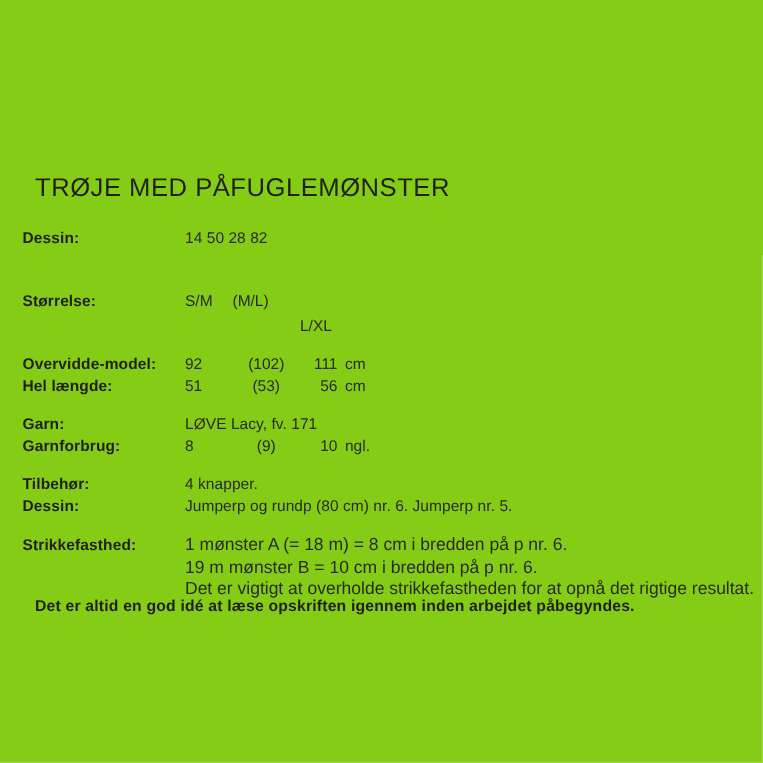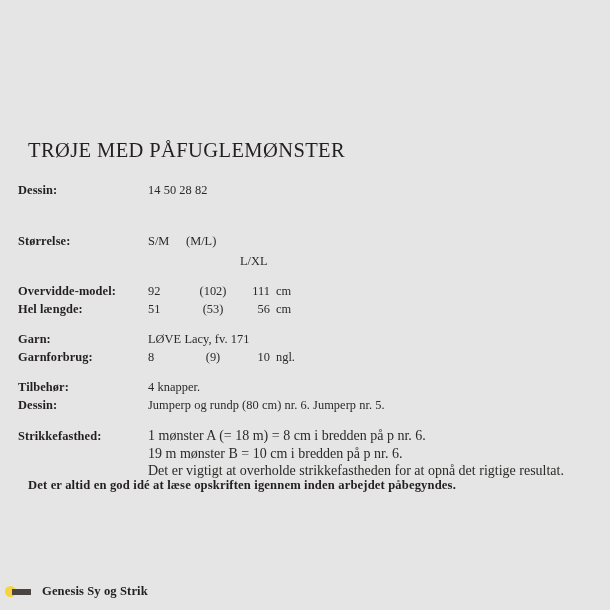--- a/index.html
+++ b/index.html
@@ -14,22 +14,21 @@
     font-family: "Liberation Sans", sans-serif;
     color: #231f20;
     overflow: hidden;
     position: relative;
     -webkit-font-smoothing: antialiased;
   }
 
   .page {
     position: absolute;
     inset: 0;
-    background: #e5e5e5;
-    font-family: Liberation Serif, serif;
+    background: #84cc16;
   }
 
   
   .doc-title {
     position: absolute;
     left: 28px;
     top: 139px;
     font-size: 20.5px;
     font-weight: 500;
     letter-spacing: 0.4px;
@@ -232,21 +231,14 @@
           <span class="vline">19 m mønster B = 10 cm i bredden på p nr. 6.</span>
           <span class="vline">Det er vigtigt at overholde strikkefastheden for at opnå det rigtige resultat.</span>
         </span>
       </div>
     </div>
 
   </div>
 
   <div class="note">Det er altid en god idé at læse opskriften igennem inden arbejdet påbegyndes.</div>
 
-  <div class="brand">
-    <span class="brand-logo">
-      <span class="disc"></span>
-      <span class="mark"></span>
-    </span>
-    <span class="brand-name">Genesis Sy og Strik</span>
-  </div>
 
 </div>
 
 </body></html>

